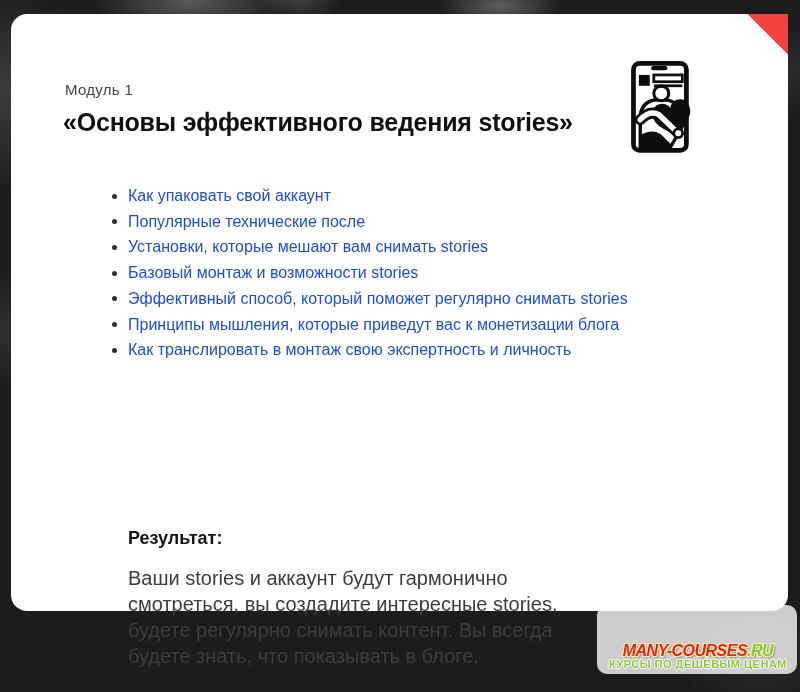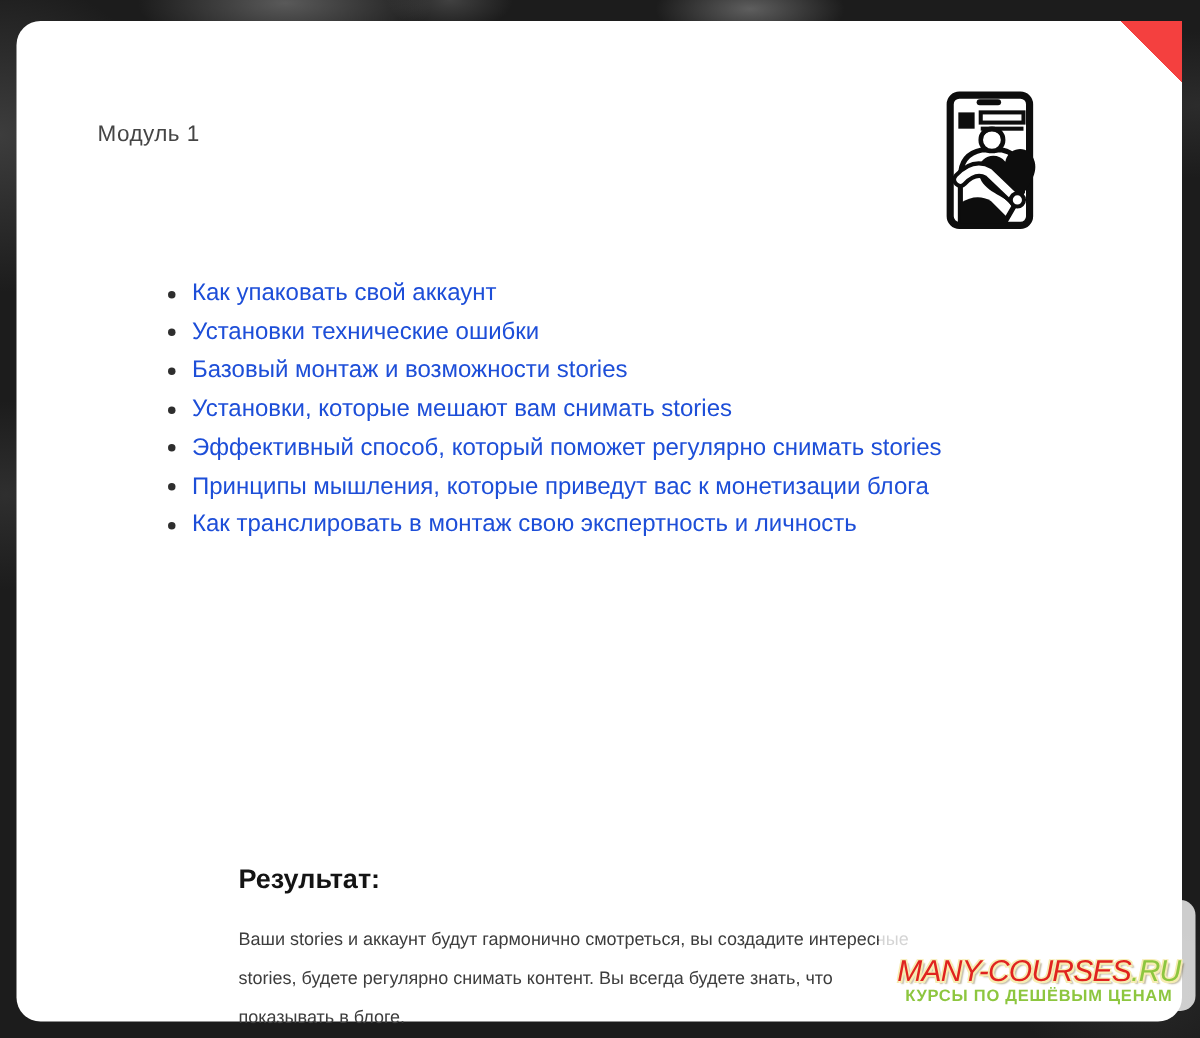--- a/index.html
+++ b/index.html
@@ -15,21 +15,21 @@
       radial-gradient(160px 150px at 0px 90px,  rgba(110,110,110,.40), transparent 70%),
       radial-gradient(120px 90px at 4px 330px,  rgba(90,90,90,.30),  transparent 70%),
       radial-gradient(110px 70px at 798px 70px, rgba(90,90,90,.25),  transparent 70%),
       radial-gradient(120px 80px at 760px 660px,rgba(70,70,70,.30),  transparent 70%),
       #1c1c1c;
   }
 
   .card {
     position: absolute;
     left: 11px; top: 14px;
-    width: 777px; height: 667px;
+    width: 777px; height: 597px;
     background: #ffffff;
     border-radius: 16px 0 16px 16px;
   }
 
   .fold {
     position: absolute;
     top: 0; right: 0;
     width: 43px; height: 43px;
     clip-path: polygon(0 0, 100% 0, 100% 100%);
     background: linear-gradient(45deg, #ffffff 0 calc(50% + 1.5px), #f4403f calc(50% + 1.5px));
@@ -73,49 +73,48 @@
     content: "";
     position: absolute;
     left: -16px; top: 10.5px;
     width: 5px; height: 5px;
     border-radius: 50%;
     background: #2e2e2e;
   }
 
   .result {
     position: absolute;
-    left: 148px; top: 514px;
+    left: 117px; top: 514px;
     width: 460px;
-    margin-top: 48px;
   }
   .result-heading {
     font-size: 18px;
     font-weight: bold;
     color: #141414;
     margin-bottom: 16px;
   }
   .result-text {
-    font-size: 12px;
+    font-size: 20px;
     line-height: 26px;
     color: #3d3d3d;
     max-width: 452px;
   }
 
   .watermark {
     position: absolute;
     right: 3px; bottom: 18px;
     padding: 2px 10px 3px 12px;
     border-radius: 10px;
     background: rgba(255,255,255,0.78);
     text-align: center;
     line-height: 1.05;
   }
   .watermark-main {
-    font-size: 20px;
-    font-weight: normal;
+    font-size: 16px;
+    font-weight: bold;
     font-style: italic;
     letter-spacing: -0.5px;
     white-space: nowrap;
     text-shadow:
       -1px -1px 0 #f6ecb2, 1px -1px 0 #f6ecb2,
       -1px  1px 0 #f6ecb2, 1px  1px 0 #f6ecb2,
        2px  2px 1px rgba(80,60,0,.35);
     margin-top: 36px;
   }
   .brand-red   { color: #e0231f; }
@@ -135,20 +134,21 @@
 <body>
 
 <div class="page">
 
   <div class="card">
 
     <div class="fold"></div>
 
     <div class="module-label">Модуль 1</div>
 
+    <div class="course-title">«Основы эффективного ведения stories»</div>
 
     <div class="phone-icon">
       <svg viewBox="0 0 104 140" width="72" height="95" aria-hidden="true">
 
         <rect x="7" y="5" width="78" height="128" rx="9" fill="#ffffff" stroke="#0d0d0d" stroke-width="7"></rect>
 
         <rect x="33" y="9" width="24" height="6" rx="3" fill="#0d0d0d"></rect>
 
         <rect x="15" y="22" width="16" height="16" fill="#0d0d0d"></rect>
 
@@ -169,23 +169,23 @@
         <path d="M17 88 Q31 73 45 81 L70 105" fill="none" stroke="#ffffff" stroke-width="8" stroke-linecap="round"></path>
 
         <circle cx="73" cy="108" r="6.5" fill="#ffffff" stroke="#0d0d0d" stroke-width="4"></circle>
 
         <path d="M17 131 L17 111 Q33 101 47 109 L63 125 L63 131 Z" fill="#0d0d0d"></path>
       </svg>
     </div>
 
     <ul class="topics">
       <li>Как упаковать свой аккаунт</li>
-      <li>Установки технические ошибки</li>
+      <li>Популярные технические после</li>
+      <li>Установки, которые мешают вам снимать stories</li>
       <li>Базовый монтаж и возможности stories</li>
-      <li>Установки, которые мешают вам снимать stories</li>
       <li>Эффективный способ, который поможет регулярно снимать stories</li>
       <li>Принципы мышления, которые приведут вас к монетизации блога</li>
       <li>Как транслировать в монтаж свою экспертность и личность</li>
     </ul>
 
     <div class="result">
       <div class="result-heading">Результат:</div>
       <div class="result-text">Ваши stories и аккаунт будут гармонично смотреться, вы создадите интересные stories, будете регулярно снимать контент. Вы всегда будете знать, что показывать в блоге.</div>
     </div>
 

